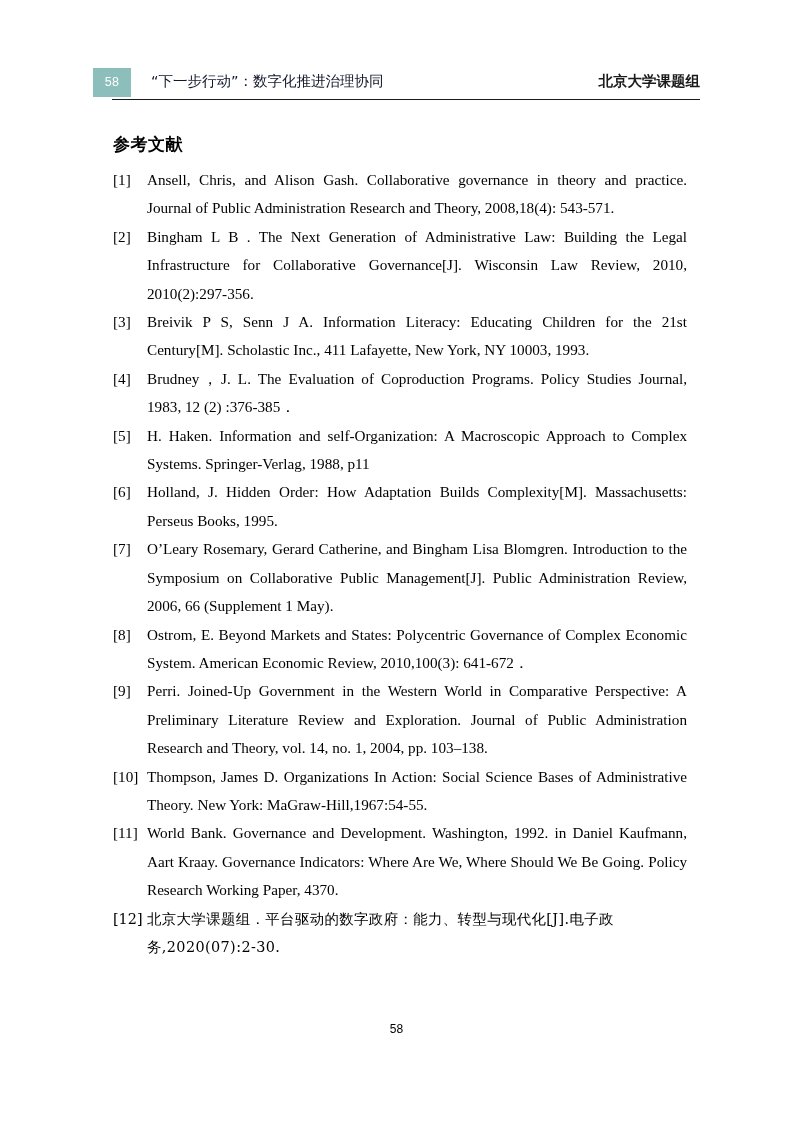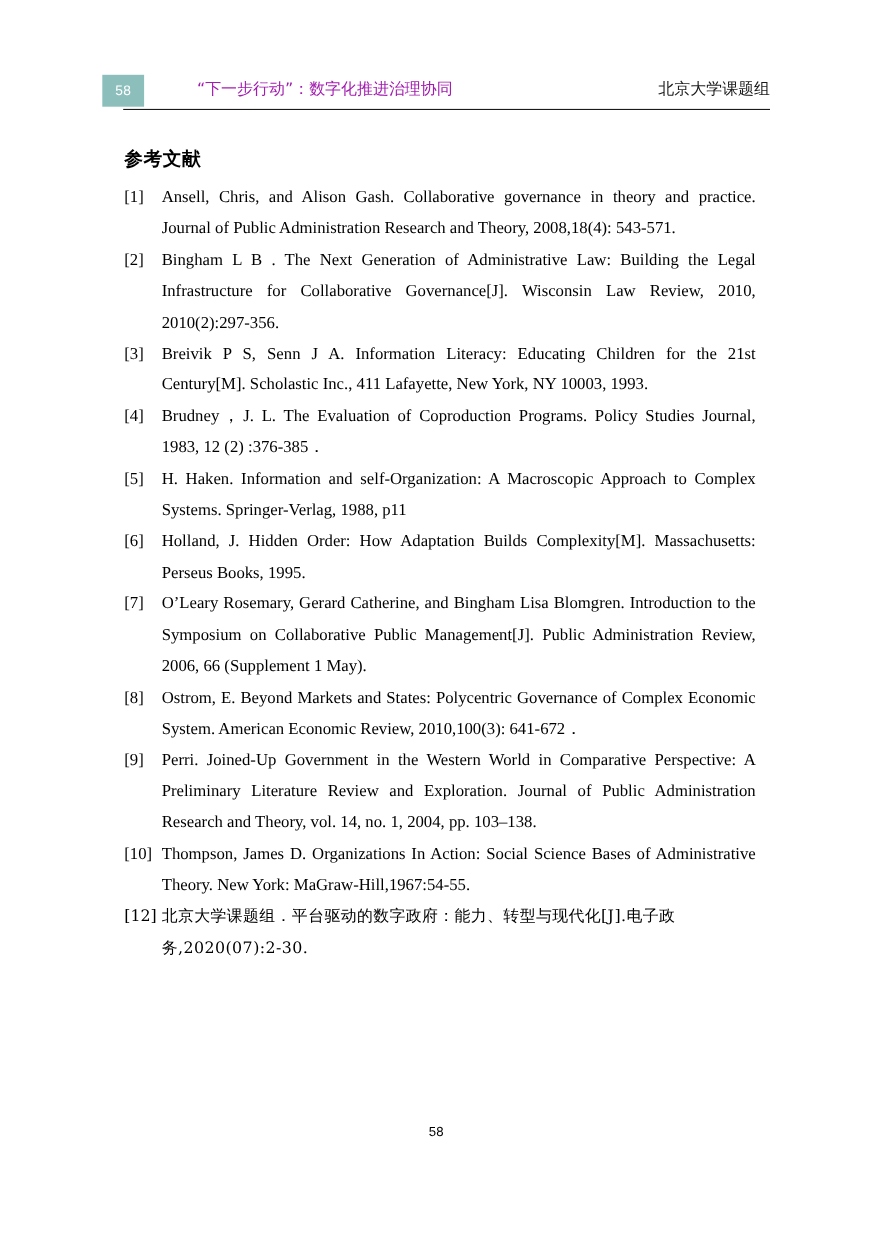--- a/index.html
+++ b/index.html
@@ -46,33 +46,33 @@
     text-align: center;
     letter-spacing: .3px;
   }
   .header-title {
     position: absolute;
     left: 58px;
     top: 2px;
     font-family: "DejaVu Sans", "Liberation Sans", sans-serif;
     font-size: 14.5px;
     line-height: 27px;
-    color: #a21caf;
+    color: #0f172a;
     white-space: nowrap;
-    margin-left: 28px;
   }
   .header-org {
     position: absolute;
     right: 0px;
     top: 2px;
     font-family: "DejaVu Sans", "Liberation Sans", sans-serif;
     font-size: 14.5px;
     line-height: 27px;
     color: #1a1a1a;
     white-space: nowrap;
+    font-weight: bold;
   }
   .header-rule {
     position: absolute;
     left: 19px;
     top: 33px;
     width: 588px;
     height: 0;
     border-top: 1.6px solid #1a1a1a;
   }
 
@@ -187,20 +187,24 @@
         <span class="ref-body">Ostrom, E. Beyond Markets and States: Polycentric Governance of Complex Economic System. American Economic Review, 2010,100(3): 641-672．</span>
       </div>
       <div class="ref-item">
         <span class="ref-label">[9]</span>
         <span class="ref-body">Perri. Joined-Up Government in the Western World in Comparative Perspective: A Preliminary Literature Review and Exploration. Journal of Public Administration Research and Theory, vol. 14, no. 1, 2004, pp. 103–138.</span>
       </div>
       <div class="ref-item">
         <span class="ref-label">[10]</span>
         <span class="ref-body">Thompson, James D. Organizations In Action: Social Science Bases of Administrative Theory. New York: MaGraw-Hill,1967:54-55.</span>
       </div>
+      <div class="ref-item">
+        <span class="ref-label">[11]</span>
+        <span class="ref-body">World Bank. Governance and Development. Washington, 1992. in Daniel Kaufmann, Aart Kraay. Governance Indicators: Where Are We, Where Should We Be Going. Policy Research Working Paper, 4370.</span>
+      </div>
       <div class="ref-item zh">
         <span class="ref-label">[12]</span>
         <span class="ref-body">北京大学课题组．平台驱动的数字政府：能力、转型与现代化[J].电子政务,2020(07):2-30.</span>
       </div>
     </div>
 
   <div class="footer-page">58</div>
 
 </div>
 

